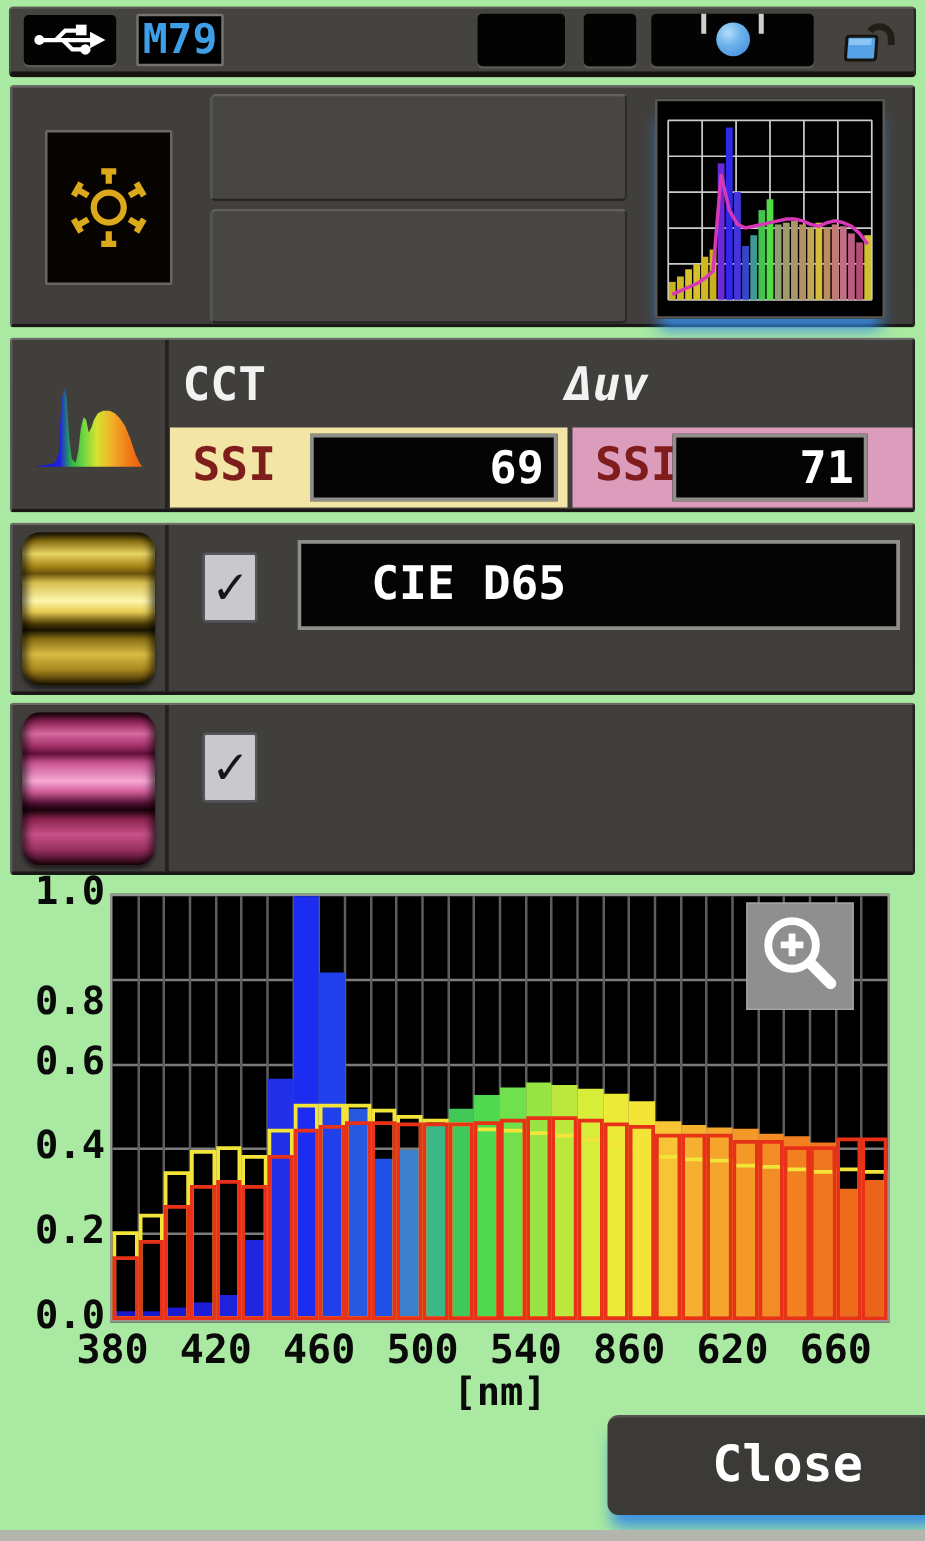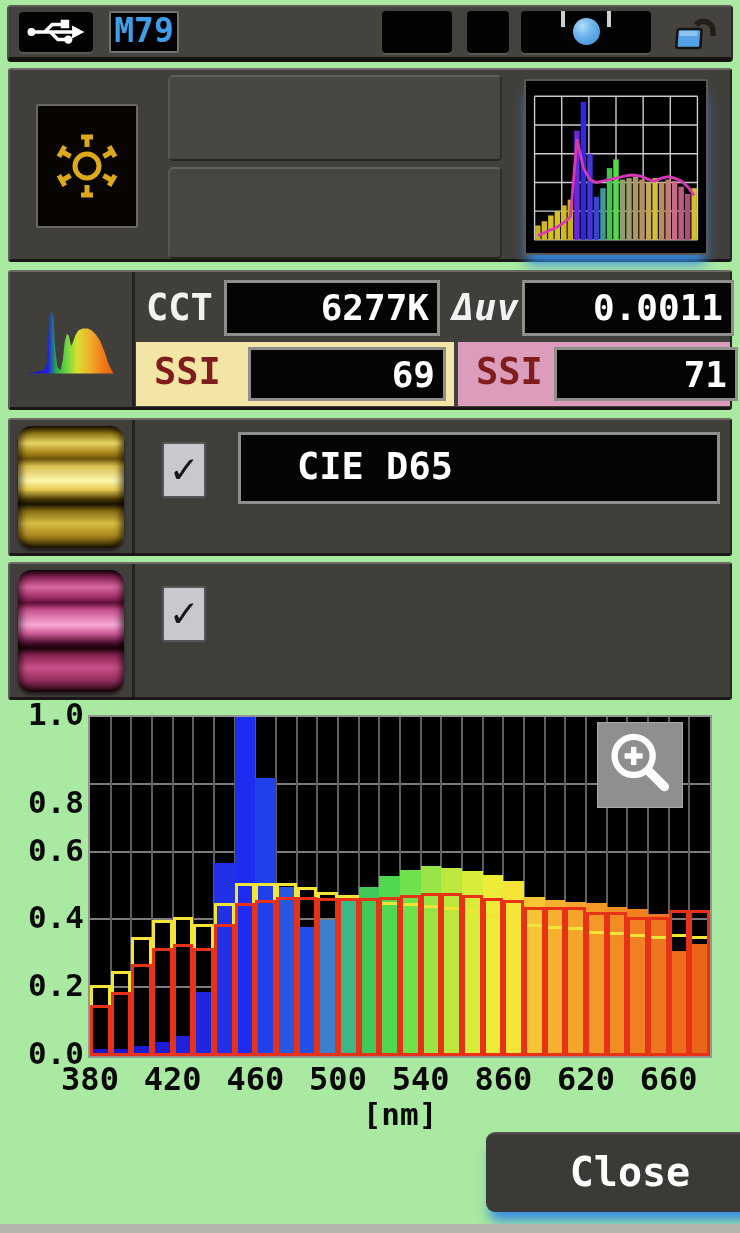--- a/index.html
+++ b/index.html
@@ -240,30 +240,28 @@
           <stop offset="0.88" stop-color="#f07818"></stop>
           <stop offset="1" stop-color="#e85c10"></stop>
         </linearGradient>
       </defs>
       <path d="M4 72 L16 70 L20 69 L23 62 L25 22 L27 12 L29 18 L31 50 L33 66 L36 69
                L38 60 L40 42 L42 34 L44 36 L46 46 L48 42 L50 36 L53 31 L57 29 L62 29
                L66 31 L70 35 L74 41 L78 51 L82 63 L85 69 L87 72 Z" fill="url(#spgrad)"></path>
     </svg>
   </div>
   <div class="meas-label" style="left:136px;top:14px;">CCT</div>
-  <div class="val-box" style="left:214px;top:8px;width:216px;height:56px;">6277K</div>
   <div class="meas-label" style="left:442px;top:14px;font-style:italic;">Δuv</div>
-  <div class="val-box" style="left:512px;top:8px;width:212px;height:56px;">0.0011</div>
   <div class="ssi-block ssi-yellow">
     <div class="ssi-lab">SSI</div>
     <div class="val-box ssi-box" style="left:112px;width:198px;">69</div>
   </div>
   <div class="ssi-block ssi-pink">
     <div class="ssi-lab">SSI</div>
-    <div class="val-box ssi-box" style="left:80px;width:184px;margin-left:16px;">71</div>
+    <div class="val-box ssi-box" style="left:80px;width:156px;">71</div>
   </div>
 </div>
 
 <div class="panel sec-ref1">
   <div class="ref-icon-cell">
     <div class="roller gold"></div>
   </div>
   <div class="checkbox">✓</div>
   <div class="ref-field pad55">CIE D65</div>
 </div>

